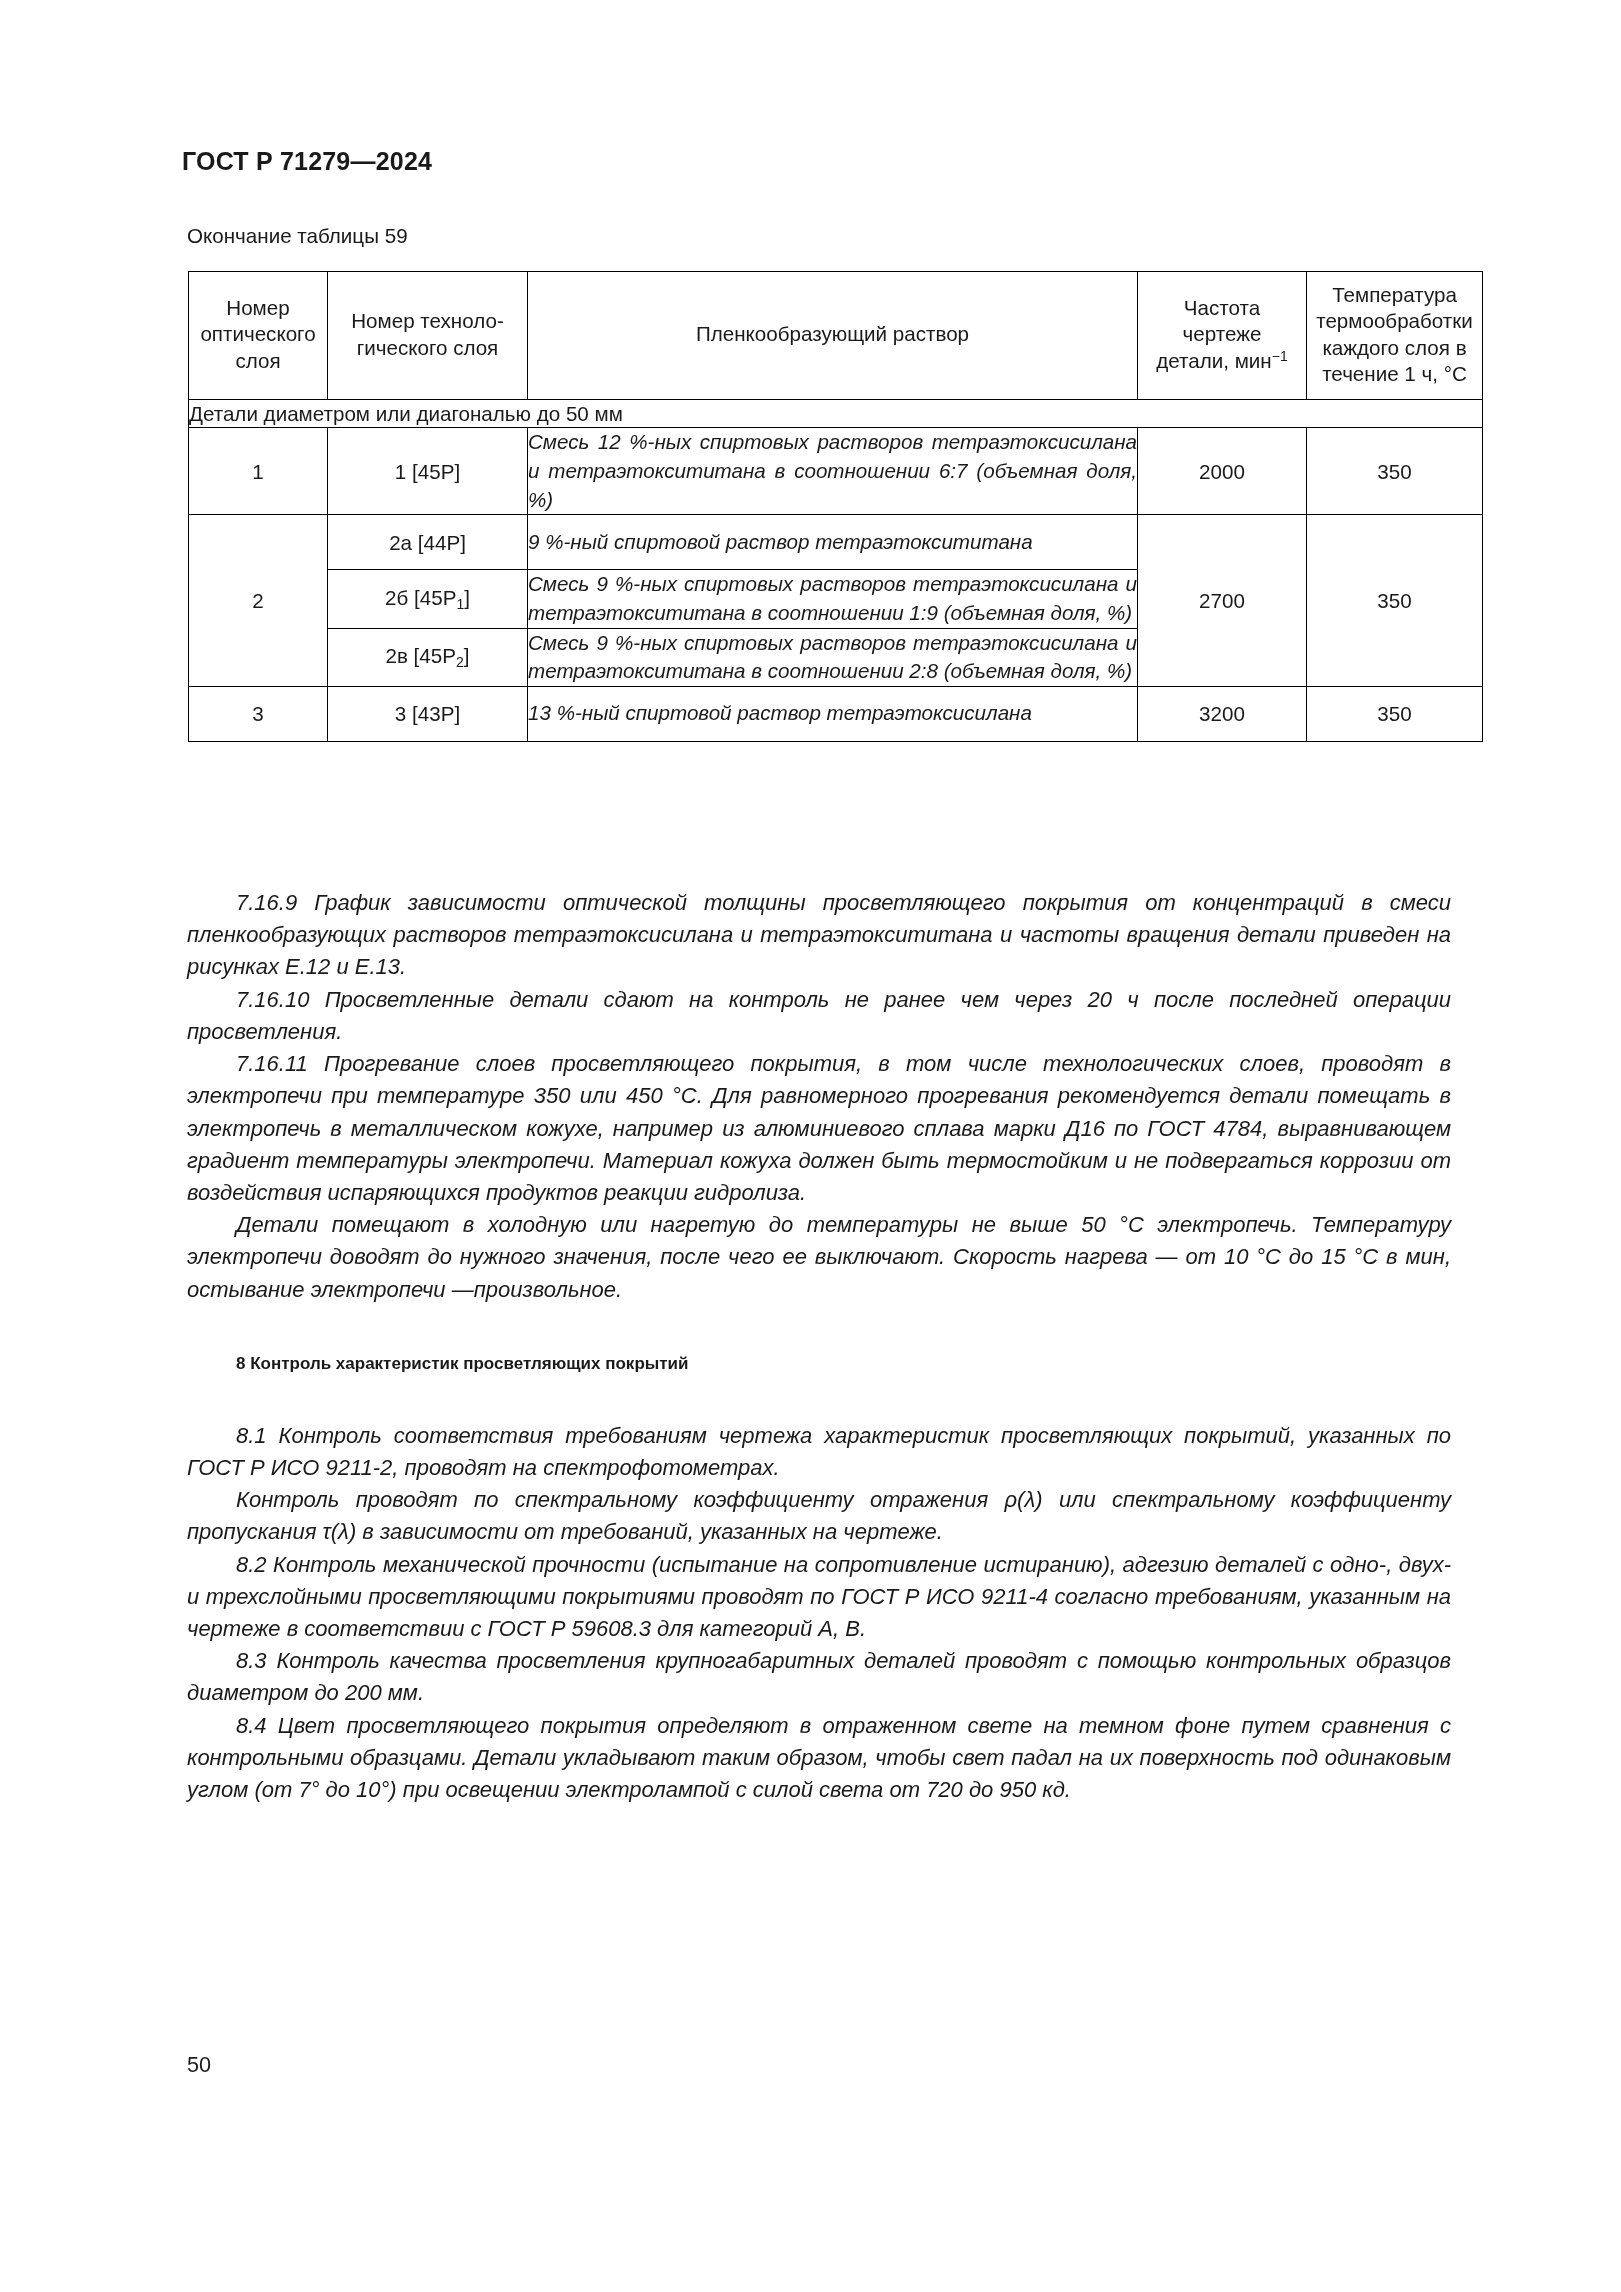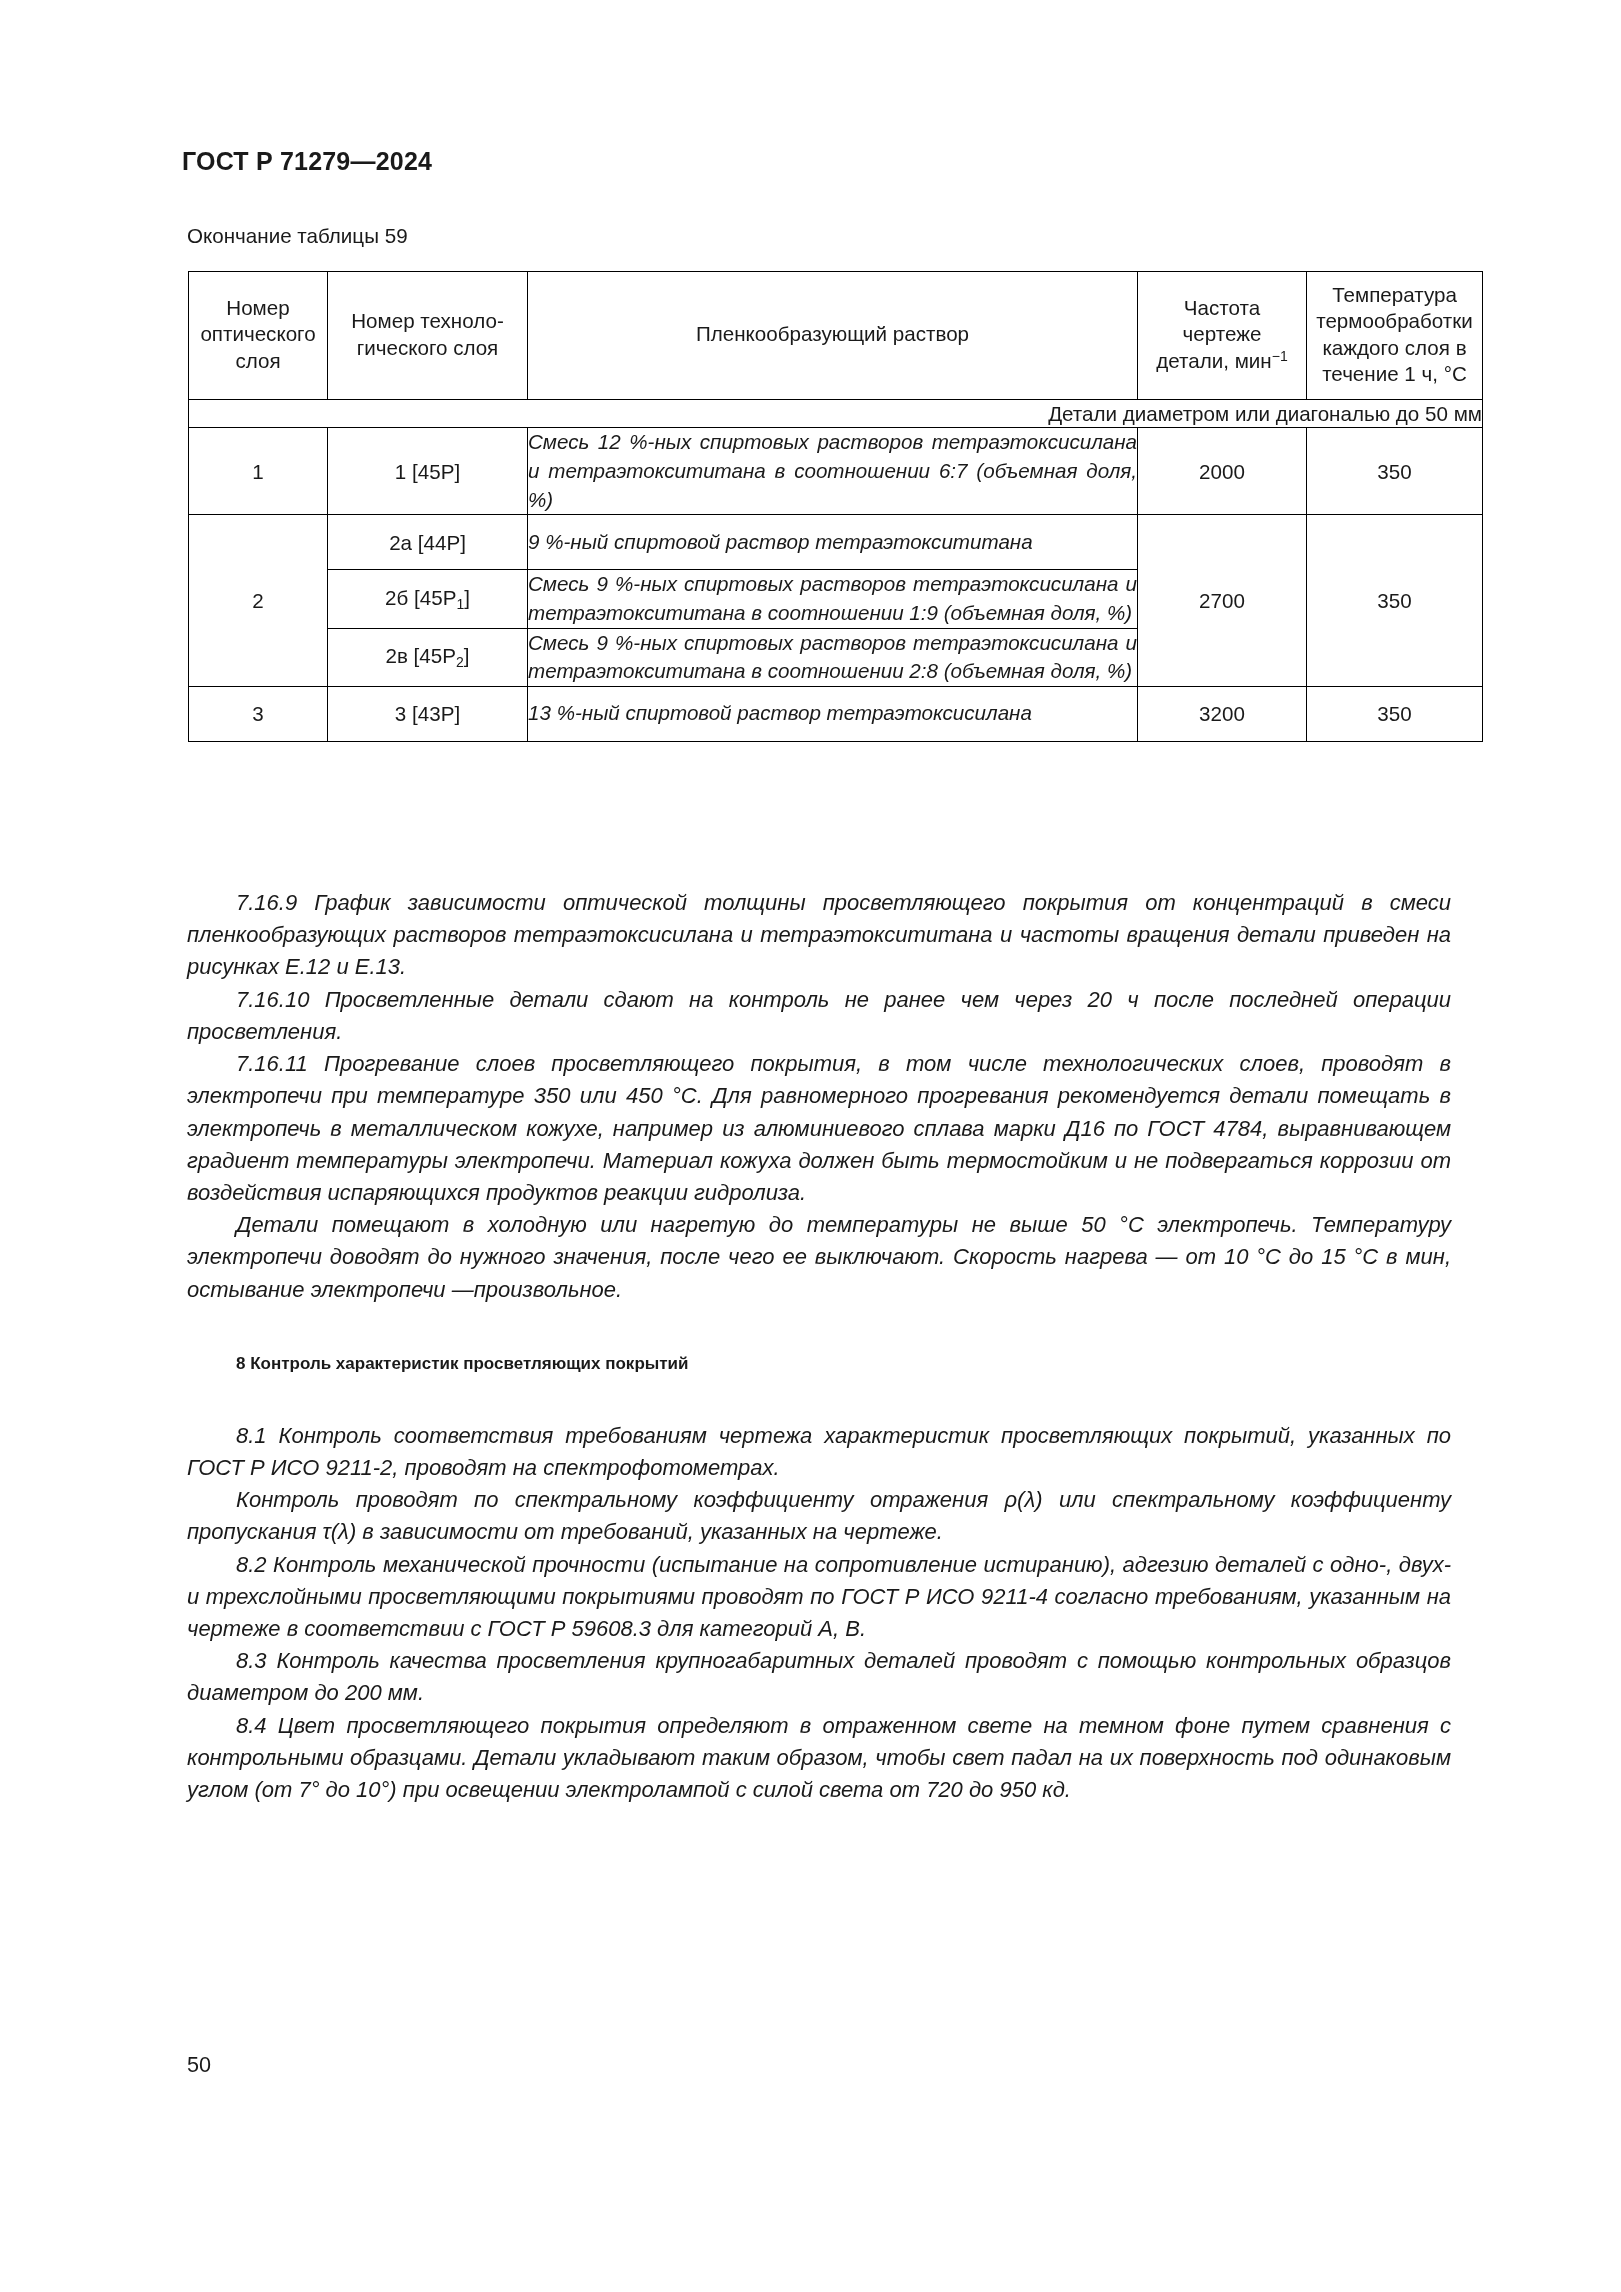--- a/index.html
+++ b/index.html
@@ -71,21 +71,21 @@
   .c-tech { width: 200px; }
   .c-sol { width: 610px; }
   .c-freq { width: 169px; }
   .c-temp { width: 176px; }
 
   td.center {
     text-align: center;
     padding: 5.9px 3.9px;
   }
   td.banner {
-    text-align: right;
+    text-align: left;
     padding: 13.7px 3.9px 14.7px 3.9px;
     font-size: 20.6px;
   }
   td.sol {
     text-align: justify;
     text-align-last: left;
     padding: 10.8px 13.7px 11.8px 16.7px;
     line-height: 1.39;
     hyphens: manual;
     font-style: italic;

